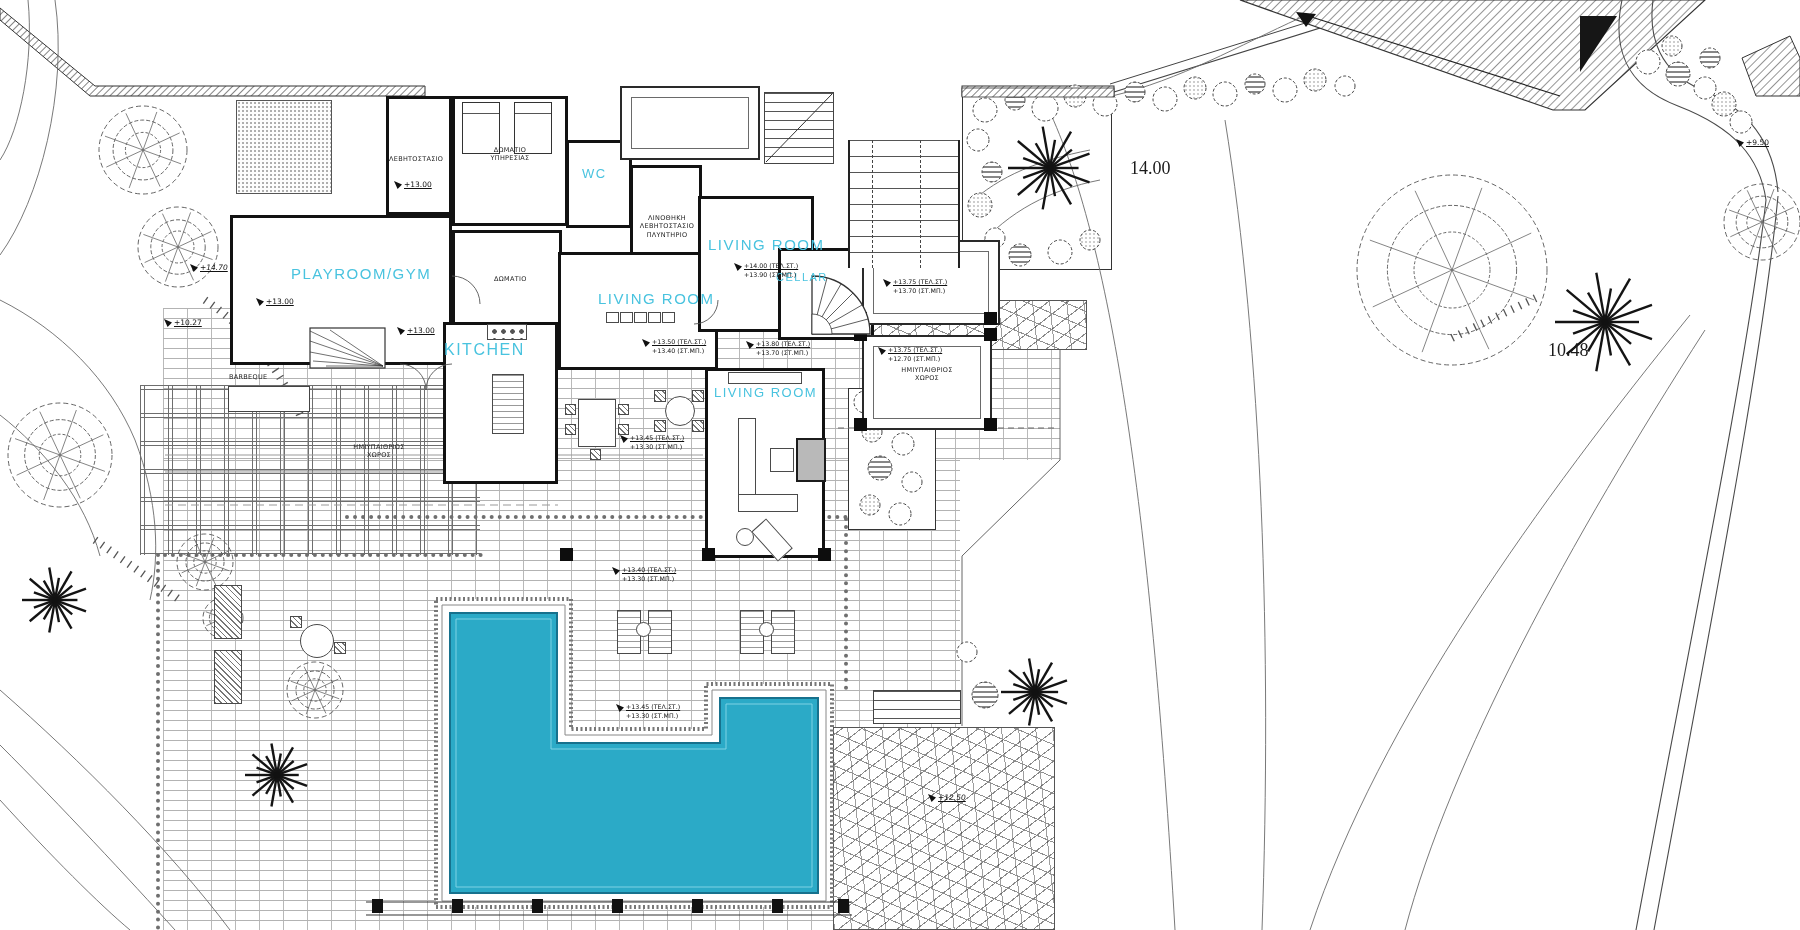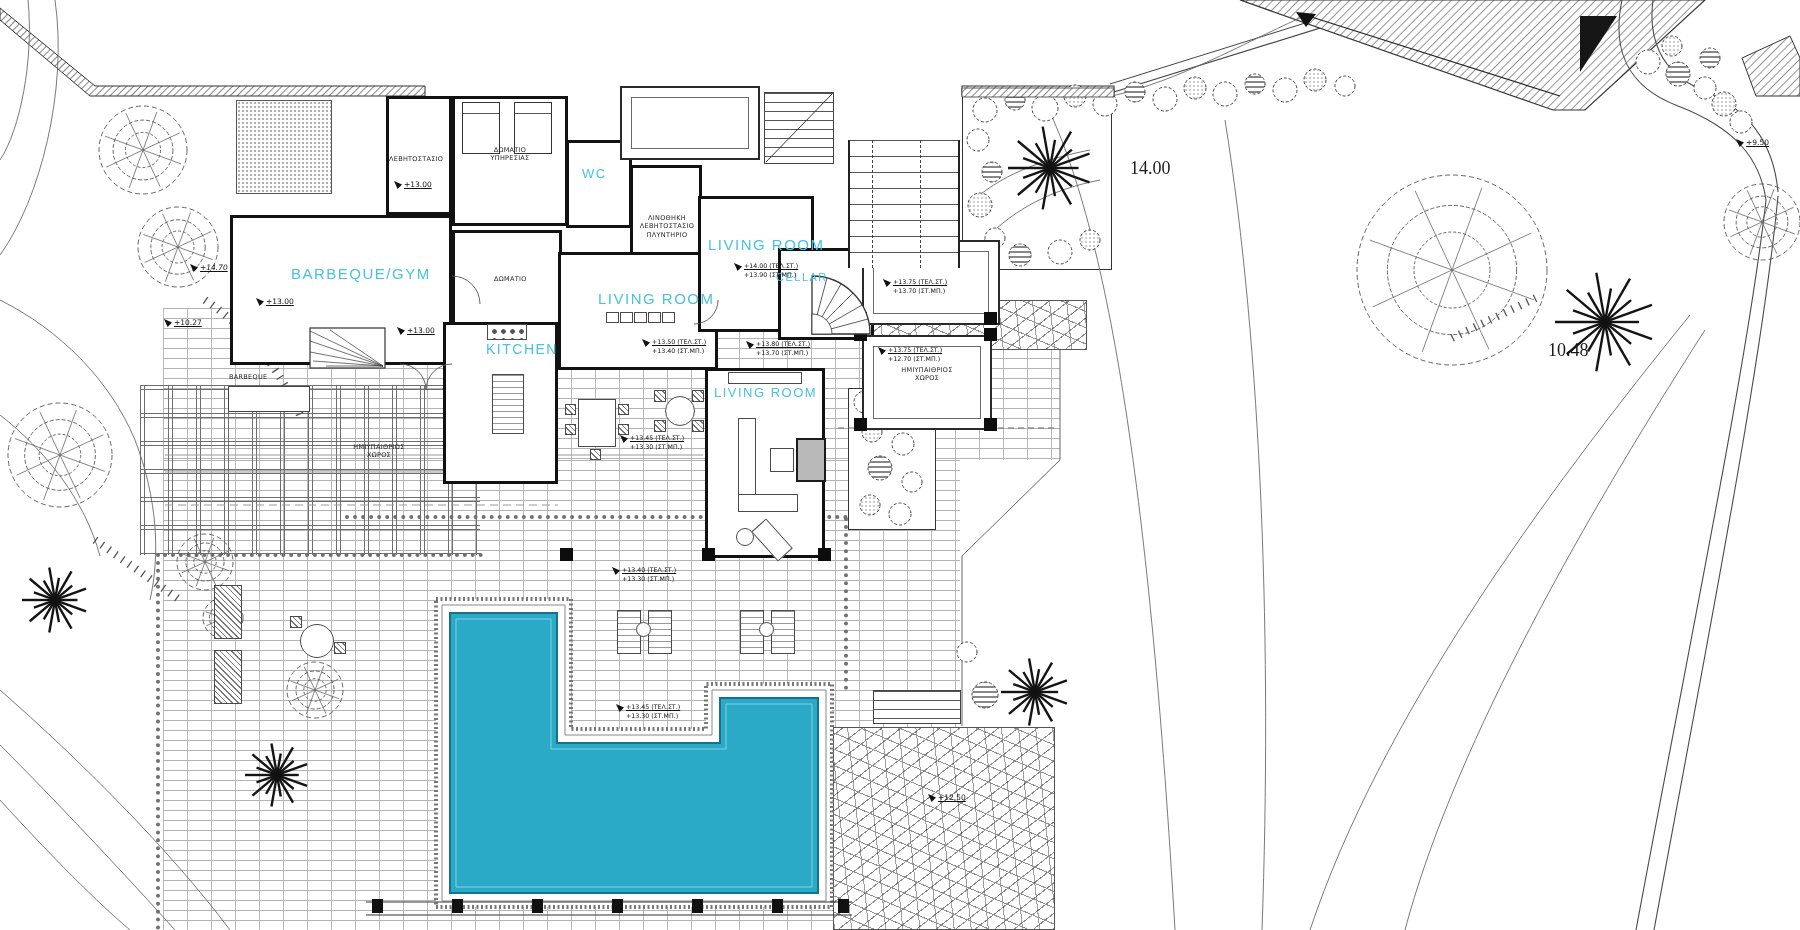--- a/index.html
+++ b/index.html
@@ -552,42 +552,42 @@
     <g fill="none" stroke="#555" stroke-width=".9">
       <path d="M400,364 a26,26 0 0 1 26,26"></path>
       <path d="M452,364 a26,26 0 0 0 -26,26"></path>
       <path d="M452,276 a28,28 0 0 1 28,28"></path>
       <path d="M718,300 a24,24 0 0 1 -24,24"></path>
     </g>
     <line x1="766" y1="162" x2="832" y2="94" stroke="#333" stroke-width="1"></line>
     <rect x="962" y="88" width="152" height="9" fill="url(#wallHatch)" stroke="#333" stroke-width=".8"></rect>
   </svg>
 
-  <span class="rl" style="left:291px;top:265px;font-size:15px;">BARBEQUE/GYM</span>
+  <span class="rl" style="left:291px;top:265px;font-size:15px;">PLAYROOM/GYM</span>
   <span class="rl" style="left:582px;top:166px;font-size:13px;">WC</span>
-  <span class="rl" style="left:486px;top:341px;font-size:14px;">KITCHEN</span>
+  <span class="rl" style="left:444px;top:341px;font-size:16px;">KITCHEN</span>
   <span class="rl" style="left:598px;top:290px;font-size:15px;">LIVING ROOM</span>
   <span class="rl" style="left:708px;top:236px;font-size:15px;">LIVING ROOM</span>
   <span class="rl" style="left:776px;top:271px;font-size:11px;">CELLAR</span>
   <span class="rl" style="left:714px;top:385px;font-size:13px;">LIVING ROOM</span>
 
   <span class="tl" style="left:389px;top:155px;">ΛΕΒΗΤΟΣΤΑΣΙΟ</span>
   <span class="tl tlc" style="left:468px;top:146px;width:84px;"><span>ΔΩΜΑΤΙΟ</span><br><span>ΥΠΗΡΕΣΙΑΣ</span></span>
   <span class="tl tlc" style="left:630px;top:214px;width:74px;"><span>ΛΙΝΟΘΗΚΗ</span><br><span>ΛΕΒΗΤΟΣΤΑΣΙΟ</span><br><span>ΠΛΥΝΤΗΡΙΟ</span></span>
   <span class="tl" style="left:494px;top:275px;">ΔΩΜΑΤΙΟ</span>
   <span class="tl tlc" style="left:336px;top:443px;width:86px;"><span>ΗΜΙΥΠΑΙΘΡΙΟΣ</span><br><span>ΧΩΡΟΣ</span></span>
   <span class="tl tlc" style="left:884px;top:366px;width:86px;"><span>ΗΜΙΥΠΑΙΘΡΙΟΣ</span><br><span>ΧΩΡΟΣ</span></span>
   <span class="tl" style="left:229px;top:373px;">BARBEQUE</span>
 
   <span class="es" style="left:200px;top:263px;font-style:italic;"><span class="v">+14.70</span></span>
   <span class="es" style="left:174px;top:318px;"><span class="v">+10.27</span></span>
   <span class="es" style="left:404px;top:180px;"><span class="v">+13.00</span></span>
   <span class="es" style="left:266px;top:297px;"><span class="v">+13.00</span></span>
   <span class="es" style="left:407px;top:326px;"><span class="v">+13.00</span></span>
-  <span class="es" style="left:938px;top:793px;"><span class="v">+12.50</span></span>
+  <span class="es" style="left:938px;top:793px;font-style:italic;"><span class="v">+12.50</span></span>
   <span class="es" style="left:1726px;top:138px;margin-left:20px;"><span class="v">+9.50</span></span>
 
   <div class="ep" style="left:744px;top:262px;"><span class="v">+14.00  (ΤΕΛ.ΣΤ.)</span><br><span>+13.90  (ΣΤ.ΜΠ.)</span></div>
   <div class="ep" style="left:652px;top:338px;"><span class="v">+13.50  (ΤΕΛ.ΣΤ.)</span><br><span>+13.40  (ΣΤ.ΜΠ.)</span></div>
   <div class="ep" style="left:756px;top:340px;"><span class="v">+13.80  (ΤΕΛ.ΣΤ.)</span><br><span>+13.70  (ΣΤ.ΜΠ.)</span></div>
   <div class="ep" style="left:630px;top:434px;"><span class="v">+13.45  (ΤΕΛ.ΣΤ.)</span><br><span>+13.30  (ΣΤ.ΜΠ.)</span></div>
   <div class="ep" style="left:893px;top:278px;"><span class="v">+13.75  (ΤΕΛ.ΣΤ.)</span><br><span>+13.70  (ΣΤ.ΜΠ.)</span></div>
   <div class="ep" style="left:888px;top:346px;"><span class="v">+13.75  (ΤΕΛ.ΣΤ.)</span><br><span>+12.70  (ΣΤ.ΜΠ.)</span></div>
   <div class="ep" style="left:622px;top:566px;"><span class="v">+13.40  (ΤΕΛ.ΣΤ.)</span><br><span>+13.30  (ΣΤ.ΜΠ.)</span></div>
   <div class="ep" style="left:626px;top:703px;"><span class="v">+13.45  (ΤΕΛ.ΣΤ.)</span><br><span>+13.30  (ΣΤ.ΜΠ.)</span></div>

